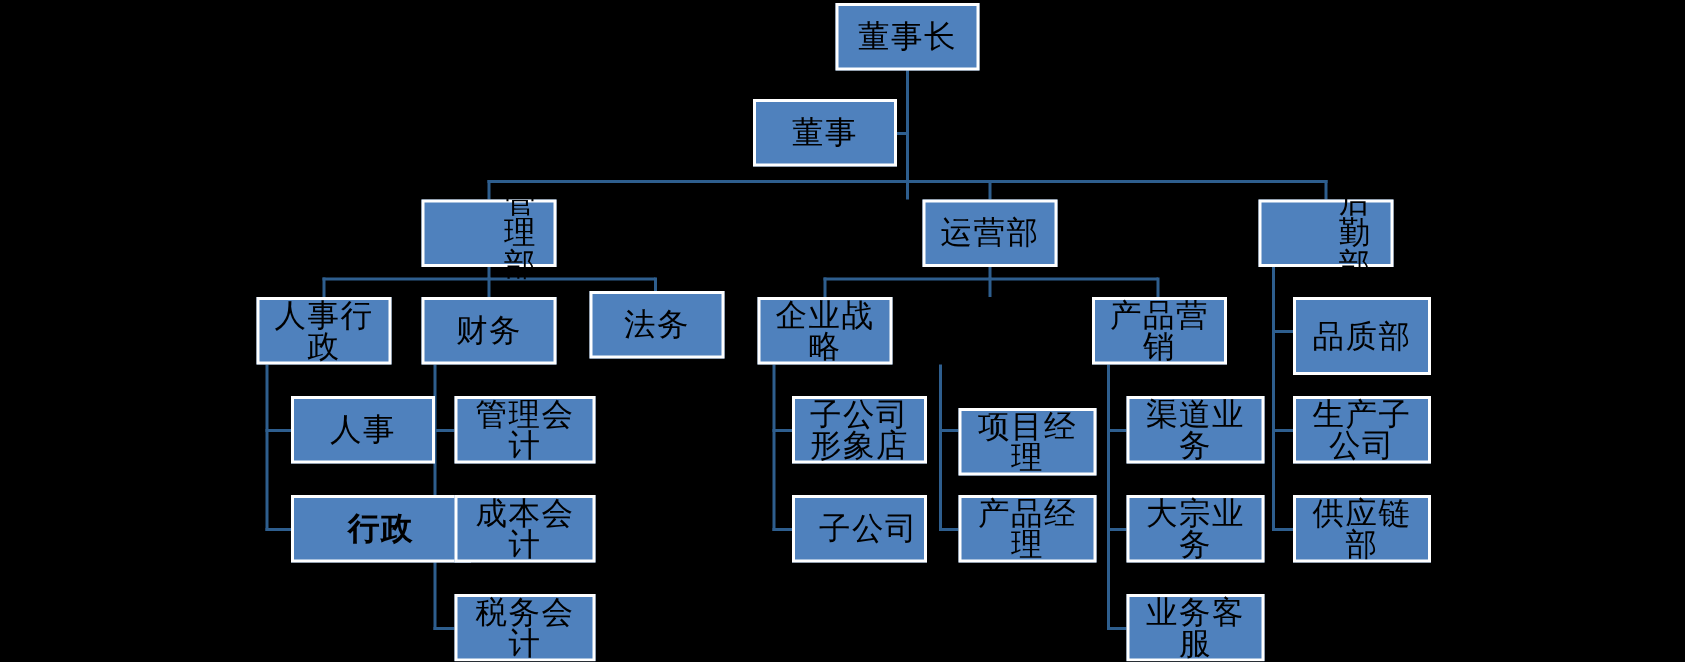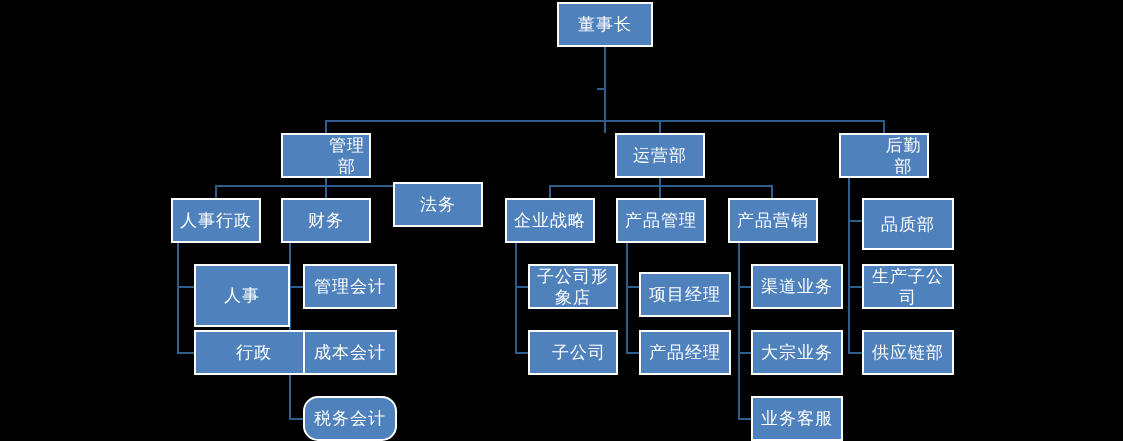--- a/index.html
+++ b/index.html
@@ -13,26 +13,26 @@
     height: 441px;
     background: #000000;
     overflow: hidden;
     font-family: "DejaVu Sans", "Liberation Sans", sans-serif;
   }
   .node {
     position: absolute;
     box-sizing: border-box;
     background: #4F81BD;
     border: 2px solid #FFFFFF;
-    color: #ffffff;
+    color: #000000;
     display: flex;
     align-items: center;
     justify-content: center;
     text-align: center;
-    font-size: 17px;
+    font-size: 21px;
     line-height: 21px;
     letter-spacing: 1px;
     padding: 0 3px;
     white-space: normal;
     word-break: break-all;
   }
   .conn {
     position: absolute;
     background: #2E5E8E;
   }
@@ -85,39 +85,39 @@
   <div class="conn v" style="left:626px; top:243px; height:111px;"></div>
   <div class="conn h" style="left:626px; top:286px; width:13px;"></div>
   <div class="conn h" style="left:626px; top:352px; width:13px;"></div>
 
   <div class="conn v" style="left:738px; top:243px; height:177px;"></div>
   <div class="conn h" style="left:738px; top:286px; width:13px;"></div>
   <div class="conn h" style="left:738px; top:352px; width:13px;"></div>
   <div class="conn h" style="left:738px; top:418px; width:13px;"></div>
 
   <div class="node" style="left:557px; top:2px; width:96px; height:45px;">董事长</div>
+  <div class="node" style="left:502px; top:66px; width:96px; height:45px;">董事</div>
 
   <div class="node" style="left:281px; top:133px; width:90px; height:45px;padding-left:45px;">管理部</div>
   <div class="node" style="left:615px; top:133px; width:90px; height:45px;">运营部</div>
   <div class="node" style="left:839px; top:133px; width:90px; height:45px;padding-left:42px;">后勤部</div>
 
   <div class="node" style="left:171px; top:198px; width:90px; height:45px;">人事行政</div>
   <div class="node" style="left:281px; top:198px; width:90px; height:45px;">财务</div>
-  <div class="node" style="left:393px; top:182px; width:90px; height:45px;">法务</div>
+  <div class="node" style="left:393px; top:194px; width:90px; height:45px;">法务</div>
   <div class="node" style="left:505px; top:198px; width:90px; height:45px;">企业战略</div>
-  <div class="node" style="left:616px; top:198px; width:90px; height:45px;">产品管理</div>
   <div class="node" style="left:728px; top:198px; width:90px; height:45px;">产品营销</div>
   <div class="node" style="left:862px; top:198px; width:92px; height:52px;">品质部</div>
 
-  <div class="node" style="left:194px; top:264px; width:96px; height:63px;">人事</div>
-  <div class="node" style="left:194px; top:330px; width:120px; height:45px;">行政</div>
+  <div class="node" style="left:194px; top:264px; width:96px; height:45px;">人事</div>
+  <div class="node" style="left:194px; top:330px; width:120px; height:45px;font-weight:bold;">行政</div>
 
   <div class="node" style="left:303px; top:330px; width:94px; height:45px;">成本会计</div>
   <div class="node" style="left:303px; top:264px; width:94px; height:45px;">管理会计</div>
-  <div class="node" style="left:303px; top:396px; width:94px; height:45px;border-radius:15px;">税务会计</div>
+  <div class="node" style="left:303px; top:396px; width:94px; height:45px;">税务会计</div>
 
   <div class="node" style="left:528px; top:264px; width:90px; height:45px;">子公司形象店</div>
   <div class="node" style="left:528px; top:330px; width:90px; height:45px;padding-left:15px;">子公司</div>
 
   <div class="node" style="left:639px; top:272px; width:92px; height:45px;">项目经理</div>
   <div class="node" style="left:639px; top:330px; width:92px; height:45px;">产品经理</div>
 
   <div class="node" style="left:751px; top:264px; width:92px; height:45px;">渠道业务</div>
   <div class="node" style="left:751px; top:330px; width:92px; height:45px;">大宗业务</div>
   <div class="node" style="left:751px; top:396px; width:92px; height:45px;">业务客服</div>

